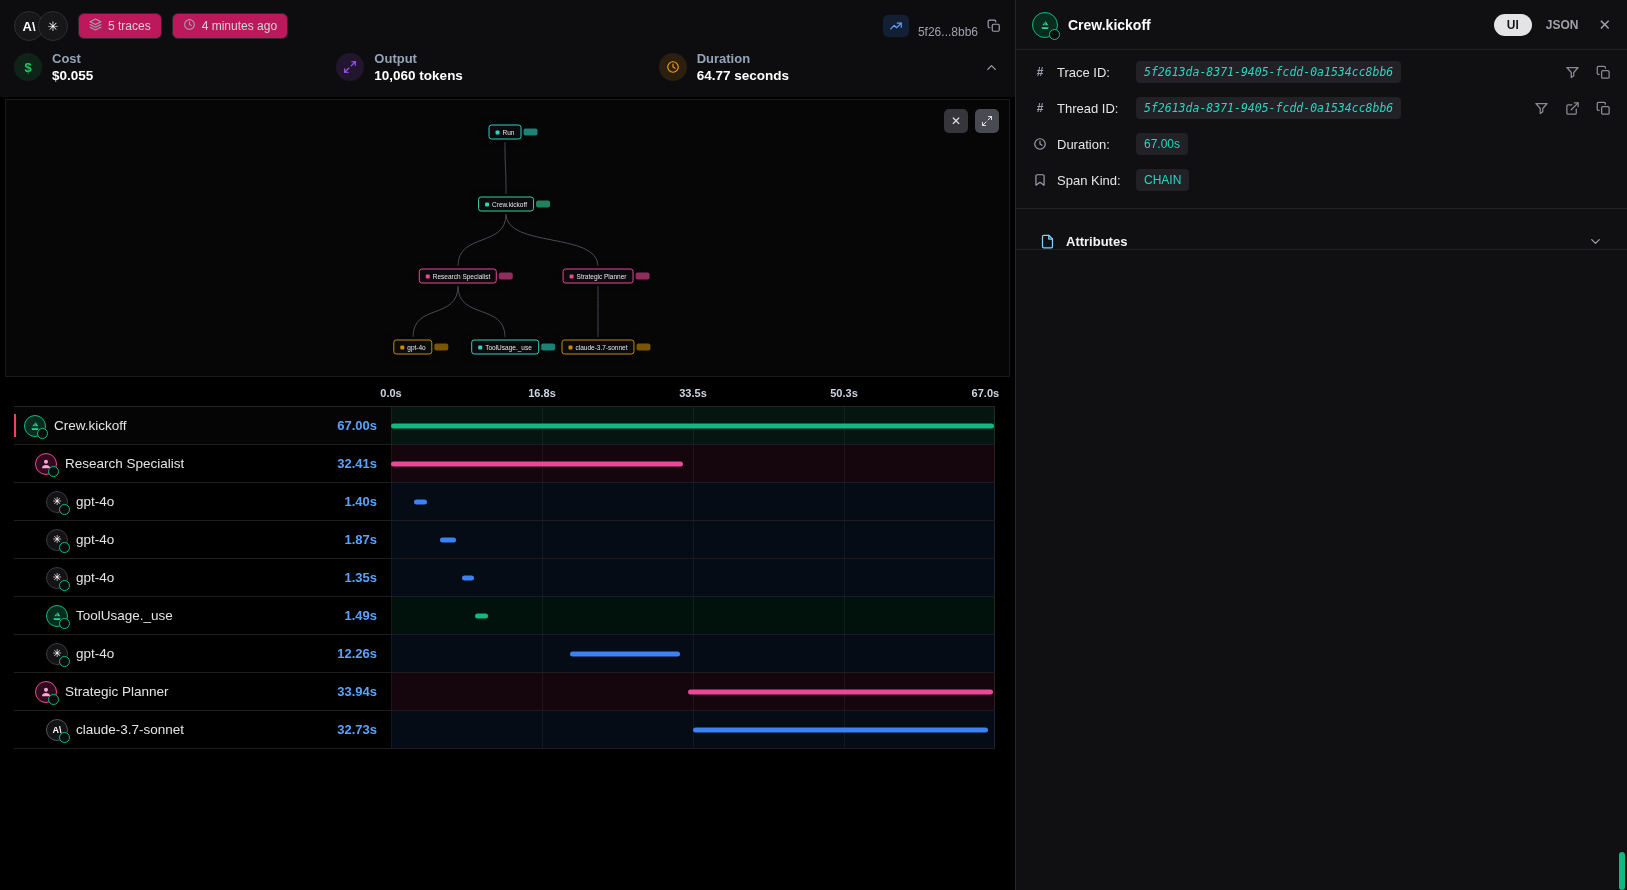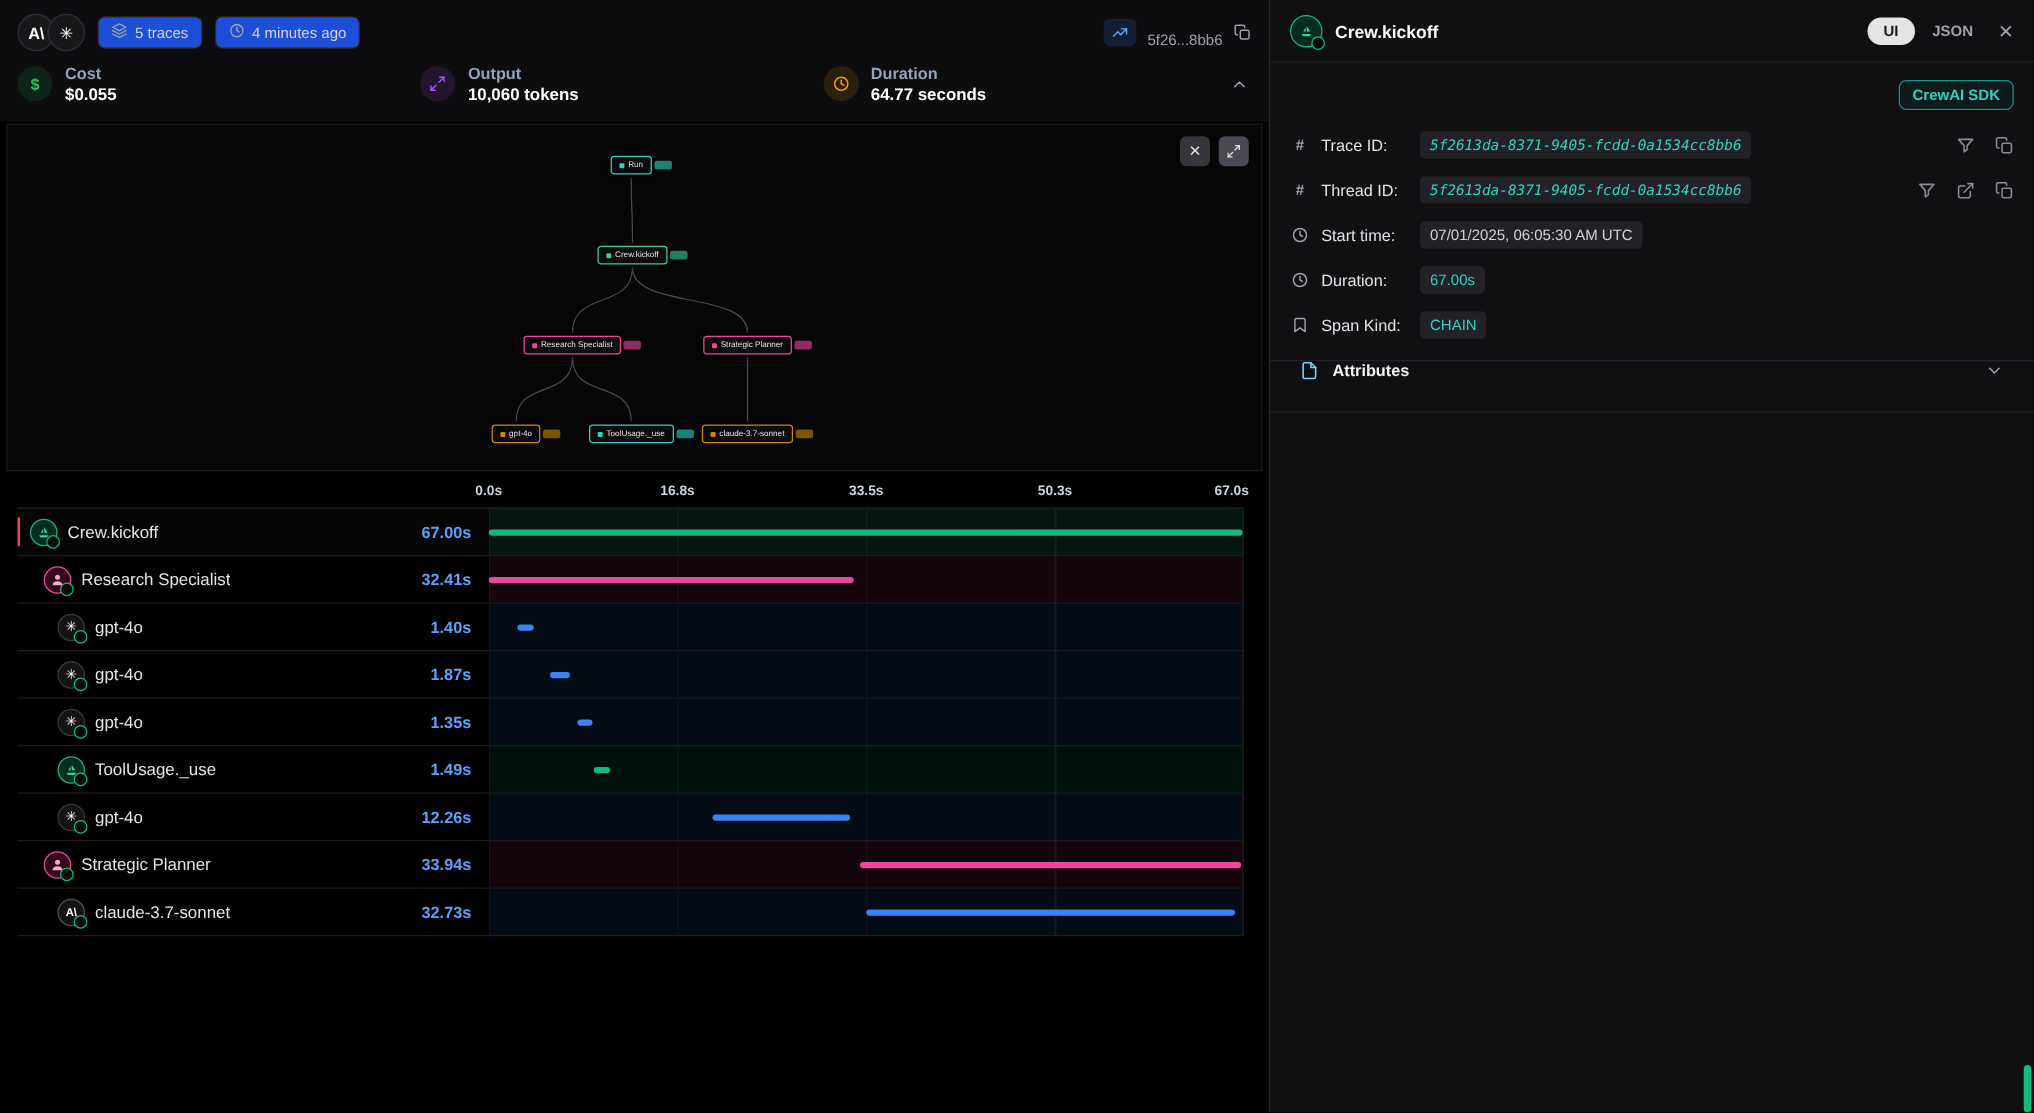--- a/index.html
+++ b/index.html
@@ -8,21 +8,21 @@
   .app { display:flex; width:1627px; height:890px; }
   .main { width:1015px; position:relative; }
   .header-block { background:#0d0d0f; padding-bottom:2px; }
 
   
   .topbar { display:flex; align-items:center; gap:10px; padding:11px 14px 6px; }
   .providers { display:flex; }
   .provider { width:30px; height:30px; border-radius:50%; background:#17171a; border:1px solid #2e2e33;
               display:flex; align-items:center; justify-content:center; font-size:13px; color:#fff; }
   .provider + .provider { margin-left:-6px; }
-  .chip { display:flex; align-items:center; gap:6px; background:#1d4ed8; border:1px solid #2a2a2e;
+  .chip { display:flex; align-items:center; gap:6px; background:#be185d; border:1px solid #2a2a2e;
           border-radius:6px; padding:4px 10px; font-size:12px; color:#d4d4d8; }
   .chip svg { width:13px; height:13px; color:#a1a1aa; }
   .topbar-right { margin-left:auto; display:flex; align-items:center; gap:9px; }
   .trend-btn { width:26px; height:22px; border-radius:5px; background:rgba(59,130,246,.16); color:#60a5fa;
                display:flex; align-items:center; justify-content:center; }
   .trend-btn svg { width:14px; height:14px; }
   .trace-short { font-size:12px; color:#a1a1aa;margin-top:12px; }
   .icon-btn { color:#a1a1aa; display:flex; align-items:center; }
   .icon-btn svg { width:14px; height:14px; }
 
@@ -94,21 +94,21 @@
   .drow-icon { width:16px; color:#9ca3af; font-size:12px; display:flex; justify-content:center; flex-shrink:0; }
   .drow-icon svg { width:14px; height:14px; }
   .drow-label { font-size:13px; color:#e4e4e7; width:70px; flex-shrink:0; white-space:nowrap; }
   .drow-chip { background:#212126; border-radius:4px; padding:4px 8px; font-size:12px; color:#d4d4d8; white-space:nowrap; }
   .drow-chip.teal { color:#2dd4bf; }
   .drow-chip.mono { font-family:"DejaVu Sans Mono", monospace; font-size:11.5px;font-style:italic; }
   .drow-actions { margin-left:auto; display:flex; gap:16px; color:#8b8b92; }
   .drow-actions .action { display:flex; }
   .drow-actions svg { width:15px; height:15px; }
   .attr-section { border-top:1px solid #222227; border-bottom:1px solid #222227; margin-top:8px; }
-  .attr-row { display:flex; align-items:flex-start; height:40px; padding:0 24px; gap:10px; }
+  .attr-row { display:flex; align-items:flex-end; height:40px; padding:0 24px; gap:10px; }
   .attr-icon { width:16px; color:#7dd3fc; display:flex; }
   .attr-icon svg { width:15px; height:15px; }
   .attr-label { font-size:13px; font-weight:700; color:#f4f4f5; }
   .attr-chevron { margin-left:auto; color:#a1a1aa; display:flex; }
   .attr-chevron svg { width:15px; height:15px; }
   .scroll-thumb { position:absolute; right:2px; bottom:0; width:6px; height:38px; background:#10b981; border-radius:3px; }
   .tx.b { font-weight:700; }
 </style>
 </head>
 <body>
@@ -406,23 +406,20 @@
             <path d="M11.2 6v6.5H7z"></path>
           </svg>
         </span>
       <span class="panel-title">Crew.kickoff</span>
       <div class="panel-tabs">
         <span class="tab-pill">UI</span>
         <span class="tab-plain">JSON</span>
         <span class="close-btn">✕</span>
       </div>
     </div>
-    <div class="sdk-row">
-      <span class="sdk-badge">CrewAI SDK</span>
-    </div>
     <div class="detail-rows">
         <div class="drow">
     <span class="drow-icon">
             <span class="tx b">#</span>
           </span>
     <span class="drow-label">Trace ID:</span>
     <span class="drow-chip teal mono">5f2613da-8371-9405-fcdd-0a1534cc8bb6</span>
     <span class="drow-actions">
             <span class="action">
               <svg viewBox="0 0 24 24" fill="none" stroke="currentColor" stroke-width="2" stroke-linecap="round" stroke-linejoin="round">
@@ -456,31 +453,20 @@
                 <path d="M18 13v6a2 2 0 0 1-2 2H5a2 2 0 0 1-2-2V8a2 2 0 0 1 2-2h6"></path>
               </svg>
             </span>
             <span class="action">
               <svg viewBox="0 0 24 24" fill="none" stroke="currentColor" stroke-width="2" stroke-linecap="round" stroke-linejoin="round">
                 <rect x="9" y="9" width="12" height="12" rx="2"></rect>
                 <path d="M5 15H4a2 2 0 0 1-2-2V4a2 2 0 0 1 2-2h9a2 2 0 0 1 2 2v1"></path>
               </svg>
             </span>
           </span>
-  </div>
-        <div class="drow">
-    <span class="drow-icon">
-            <svg viewBox="0 0 24 24" fill="none" stroke="currentColor" stroke-width="2" stroke-linecap="round" stroke-linejoin="round">
-              <circle cx="12" cy="12" r="9"></circle>
-              <path d="M12 7v5l3.5 2"></path>
-            </svg>
-          </span>
-    <span class="drow-label">Start time:</span>
-    <span class="drow-chip">07/01/2025, 06:05:30 AM UTC</span>
-    <span class="drow-actions"></span>
   </div>
         <div class="drow">
     <span class="drow-icon">
             <svg viewBox="0 0 24 24" fill="none" stroke="currentColor" stroke-width="2" stroke-linecap="round" stroke-linejoin="round">
               <circle cx="12" cy="12" r="9"></circle>
               <path d="M12 7v5l3.5 2"></path>
             </svg>
           </span>
     <span class="drow-label">Duration:</span>
     <span class="drow-chip teal">67.00s</span>

